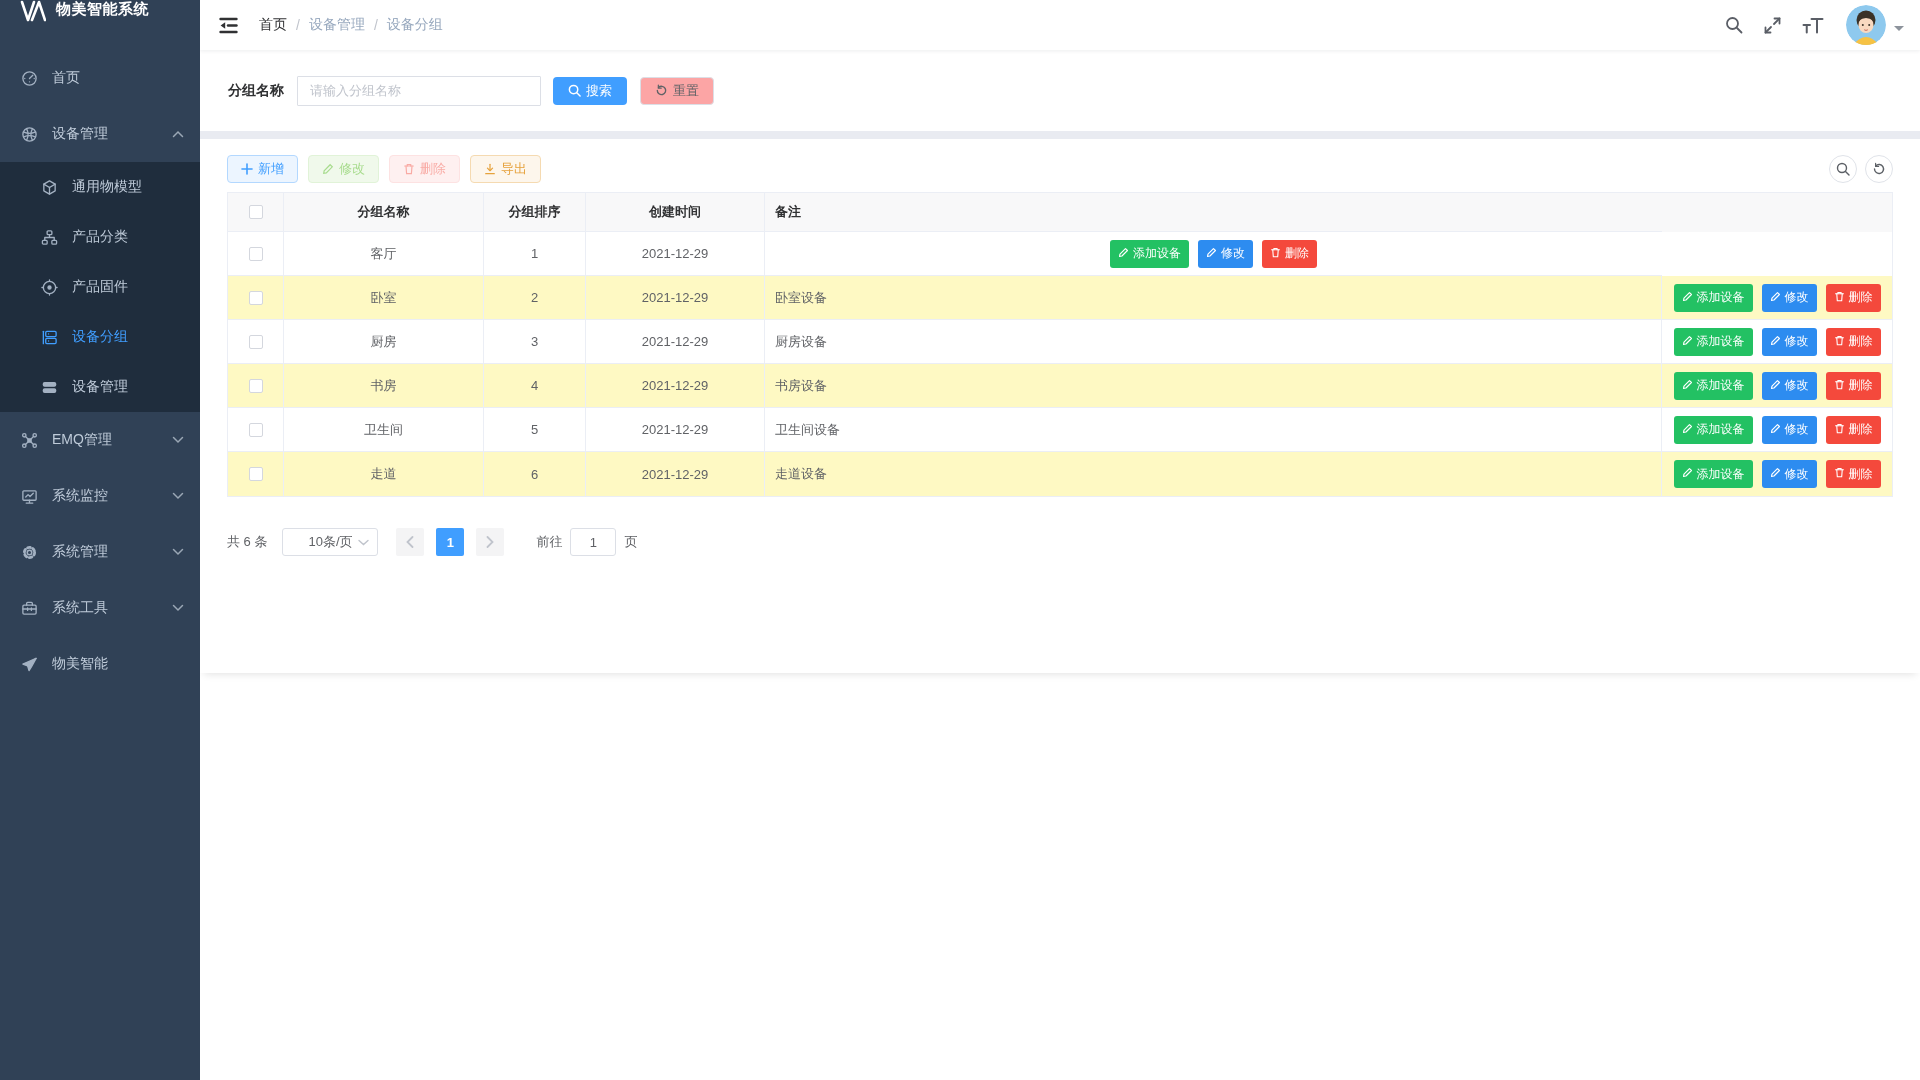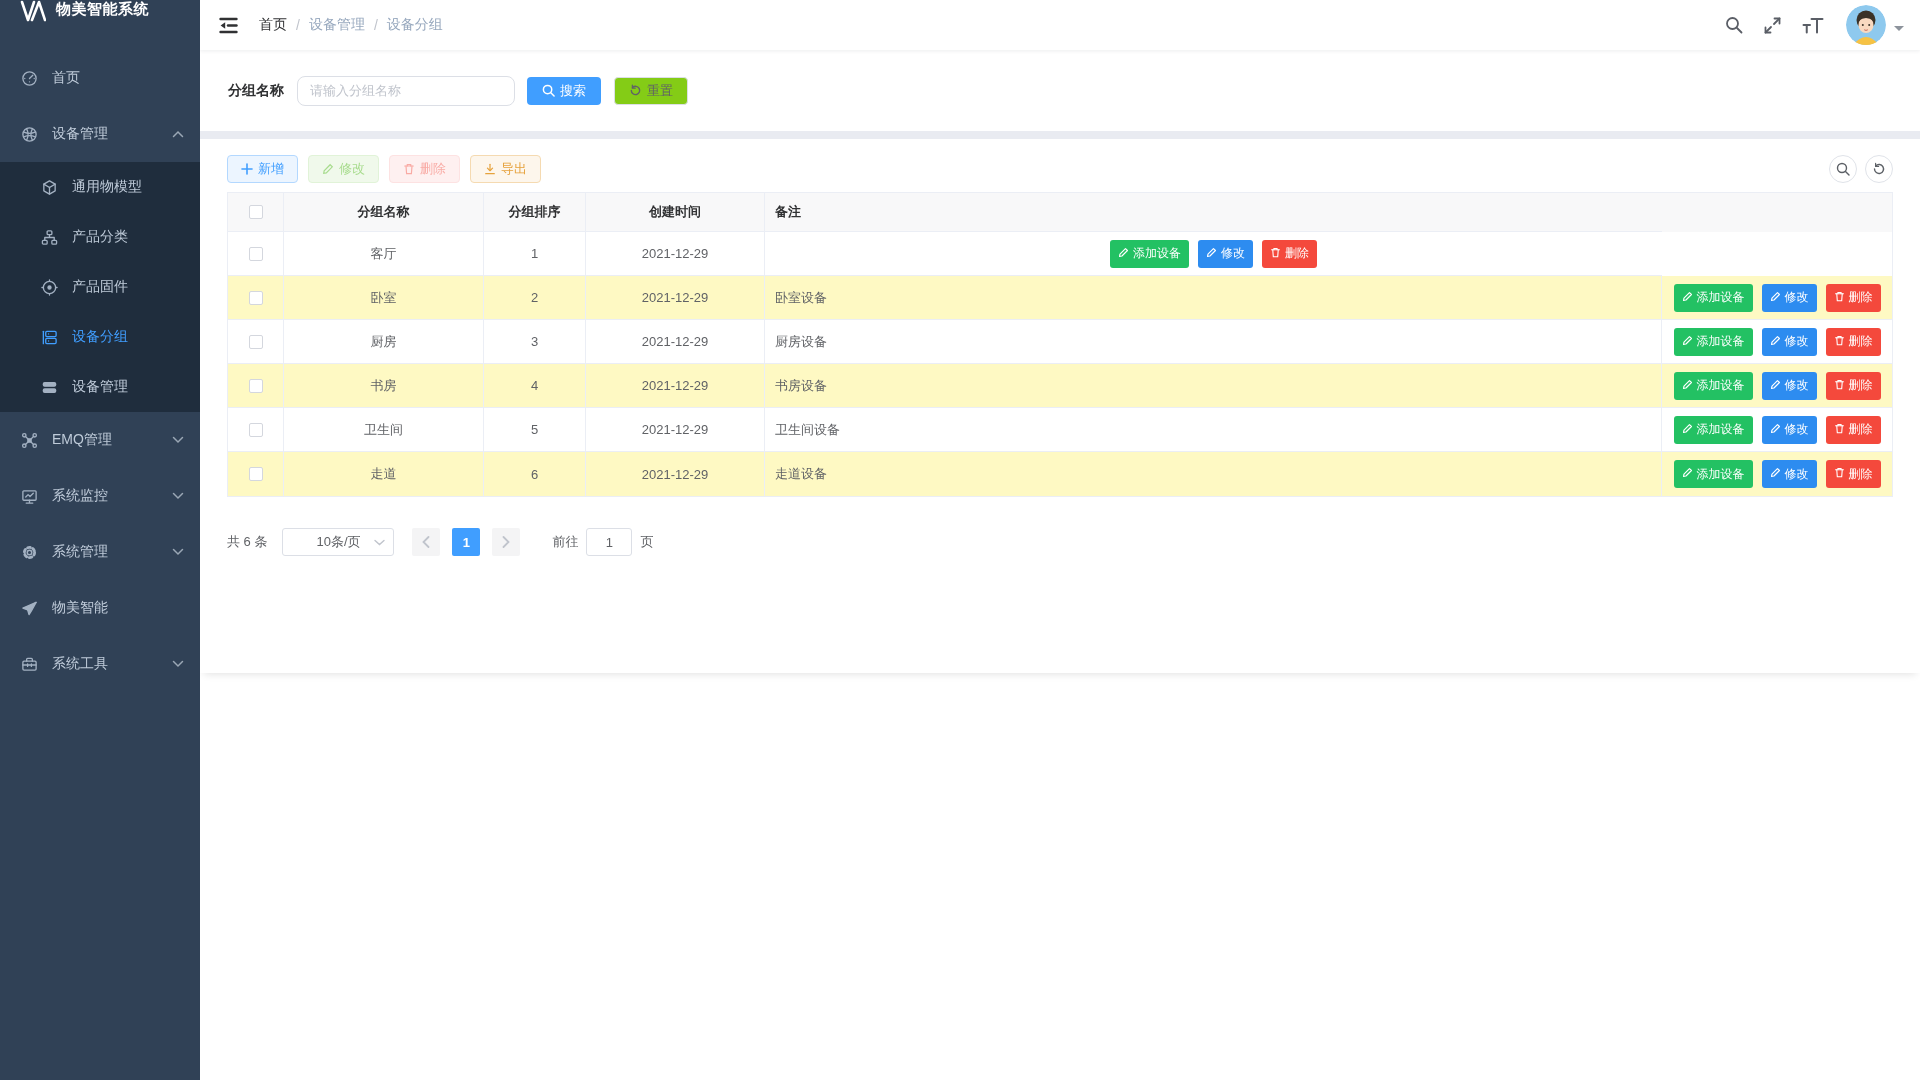--- a/index.html
+++ b/index.html
@@ -34,27 +34,27 @@
   .crumb-sep { color:#c0c4cc; }
   .nav-right { margin-left:auto; display:flex; align-items:center; gap:16px; }
   .nav-icon { display:flex; color:#5a5e66; cursor:pointer; padding:2px; }
   .avatar-wrap { display:flex; align-items:center; gap:8px; cursor:pointer; margin-left:4px; }
   .avatar { width:40px; height:40px; border-radius:50%; overflow:hidden; display:flex; }
   .caret-down { width:0; height:0; border:5px solid transparent; border-top-color:#8d939c; margin-top:12px; }
 
   
   .search-section { background:#fff; height:81px; display:flex; align-items:center; padding-left:28px; }
   .search-label { font-size:14px; font-weight:700; color:#303133; margin-right:13px; }
-  .search-input { width:218px; height:30px; border:1px solid #dcdfe6; border-radius:8px; padding:0 12px;
+  .search-input { width:244px; height:30px; border:1px solid #dcdfe6; border-radius:1px; padding:0 12px;
     font-size:13px; color:#606266; outline:none; font-family:inherit; }
   .search-input::placeholder { color:#c0c4cc; }
   .btn { height:28px; border-radius:4px; font-size:13px; display:inline-flex; align-items:center;
     gap:5px; padding:0 14px; cursor:pointer; border:1px solid transparent; font-family:inherit; }
   .btn-search { background:#409eff; color:#fff; margin-left:12px; }
-  .btn-reset { background:#84cc16; color:#606266; border-color:#dcdfe6; margin-left:13px; }
+  .btn-reset { background:#fca5a5; color:#606266; border-color:#dcdfe6; margin-left:13px; }
 
   .divider { height:8px; background:#e9ebf1; }
 
   
   .table-section { background:#fff; padding:16px 27px 0; height:534px;
     box-shadow:0 5px 8px -4px rgba(0,0,0,.12); }
   .toolbar { display:flex; align-items:center; }
   .tb-btn { height:28px; padding:0 13px; border-radius:4px; font-size:13px; display:inline-flex;
     align-items:center; gap:5px; border:1px solid; cursor:pointer; margin-right:10px; font-family:inherit; }
   .tb-add    { color:#409eff; background:#ecf5ff; border-color:#b3d8ff; }
@@ -78,21 +78,21 @@
   .checkbox { width:14px; height:14px; border:1px solid #d4d7de; border-radius:2px; background:#fff; cursor:pointer; }
   .mini-btn { height:28px; padding:0 8px; border-radius:3px; border:none; color:#fff; font-size:12px;
     display:inline-flex; align-items:center; gap:4px; cursor:pointer; font-family:inherit; }
   .mb-add  { background:#23c163; margin-right:9px; }
   .mb-edit { background:#2d8cf0; margin-right:9px; }
   .mb-del  { background:#f4493c; }
 
   
   .pagination { display:flex; align-items:center; justify-content:flex-start; margin-top:31px;
     font-size:13px; color:#606266; }
-  .page-select { width:112px; height:28px; border:1px solid #dcdfe6; border-radius:3px; margin-left:15px;
+  .page-select { width:96px; height:28px; border:1px solid #dcdfe6; border-radius:3px; margin-left:15px;
     display:flex; align-items:center; justify-content:center; position:relative; cursor:pointer; color:#606266; }
   .page-select .sel-caret { position:absolute; right:8px; color:#c0c4cc; display:flex; }
   .pg-btn { width:28px; height:28px; background:#f4f4f5; border-radius:2px; display:flex; align-items:center;
     justify-content:center; color:#c0c4cc; cursor:pointer; }
   .pg-prev { margin-left:18px; }
   .pg-num { width:28px; height:28px; background:#409eff; color:#fff; font-weight:700; border-radius:2px;
     display:flex; align-items:center; justify-content:center; margin:0 12px; cursor:pointer; }
   .goto-label { margin-left:32px; }
   .goto-input { width:46px; height:28px; border:1px solid #dcdfe6; border-radius:3px; text-align:center;
     font-size:13px; color:#606266; margin:0 8px; outline:none; font-family:inherit; }
@@ -235,41 +235,41 @@
         <span>系统管理</span>
         <span class="chev down">
           <svg width="12" height="8" viewBox="0 0 12 8" fill="none" stroke="currentColor" stroke-width="1.5" stroke-linecap="round">
             <path d="M1.5 1.5 L6 6 L10.5 1.5"></path>
           </svg>
         </span>
       </div>
       <div class="menu-item">
         <span class="mi-icon">
           <svg width="17" height="17" viewBox="0 0 18 18" fill="none" stroke="currentColor" stroke-width="1.4" stroke-linecap="round" stroke-linejoin="round">
-            <path d="M16 2.5 L2 8.5 L7 10.5 L8.5 15.5 L11 11.5 Z" fill="currentColor"></path>
-            <path d="M7 10.5 L16 2.5"></path>
-          </svg>
-        </span>
-        <span>物美智能</span>
-      </div>
-      <div class="menu-item">
-        <span class="mi-icon">
-          <svg width="17" height="17" viewBox="0 0 18 18" fill="none" stroke="currentColor" stroke-width="1.4" stroke-linecap="round" stroke-linejoin="round">
             <rect x="2" y="5.5" width="14" height="9.5" rx="1.2"></rect>
             <path d="M6 5.5 V3.5 a1 1 0 0 1 1-1 h4 a1 1 0 0 1 1 1 V5.5"></path>
             <path d="M2 9.5 H16"></path>
             <path d="M7 8.5 V11 M11 8.5 V11"></path>
           </svg>
         </span>
         <span>系统工具</span>
         <span class="chev down">
           <svg width="12" height="8" viewBox="0 0 12 8" fill="none" stroke="currentColor" stroke-width="1.5" stroke-linecap="round">
             <path d="M1.5 1.5 L6 6 L10.5 1.5"></path>
           </svg>
         </span>
+      </div>
+      <div class="menu-item">
+        <span class="mi-icon">
+          <svg width="17" height="17" viewBox="0 0 18 18" fill="none" stroke="currentColor" stroke-width="1.4" stroke-linecap="round" stroke-linejoin="round">
+            <path d="M16 2.5 L2 8.5 L7 10.5 L8.5 15.5 L11 11.5 Z" fill="currentColor"></path>
+            <path d="M7 10.5 L16 2.5"></path>
+          </svg>
+        </span>
+        <span>物美智能</span>
       </div>
     </nav>
 </aside>
 
 <div class="main">
 
   <header class="navbar">
     <span class="hamburger">
       <svg width="19" height="17" viewBox="0 0 19 17" fill="none" stroke="currentColor" stroke-width="2.4" stroke-linecap="round">
         <path d="M1.5 2 H17.5"></path>

